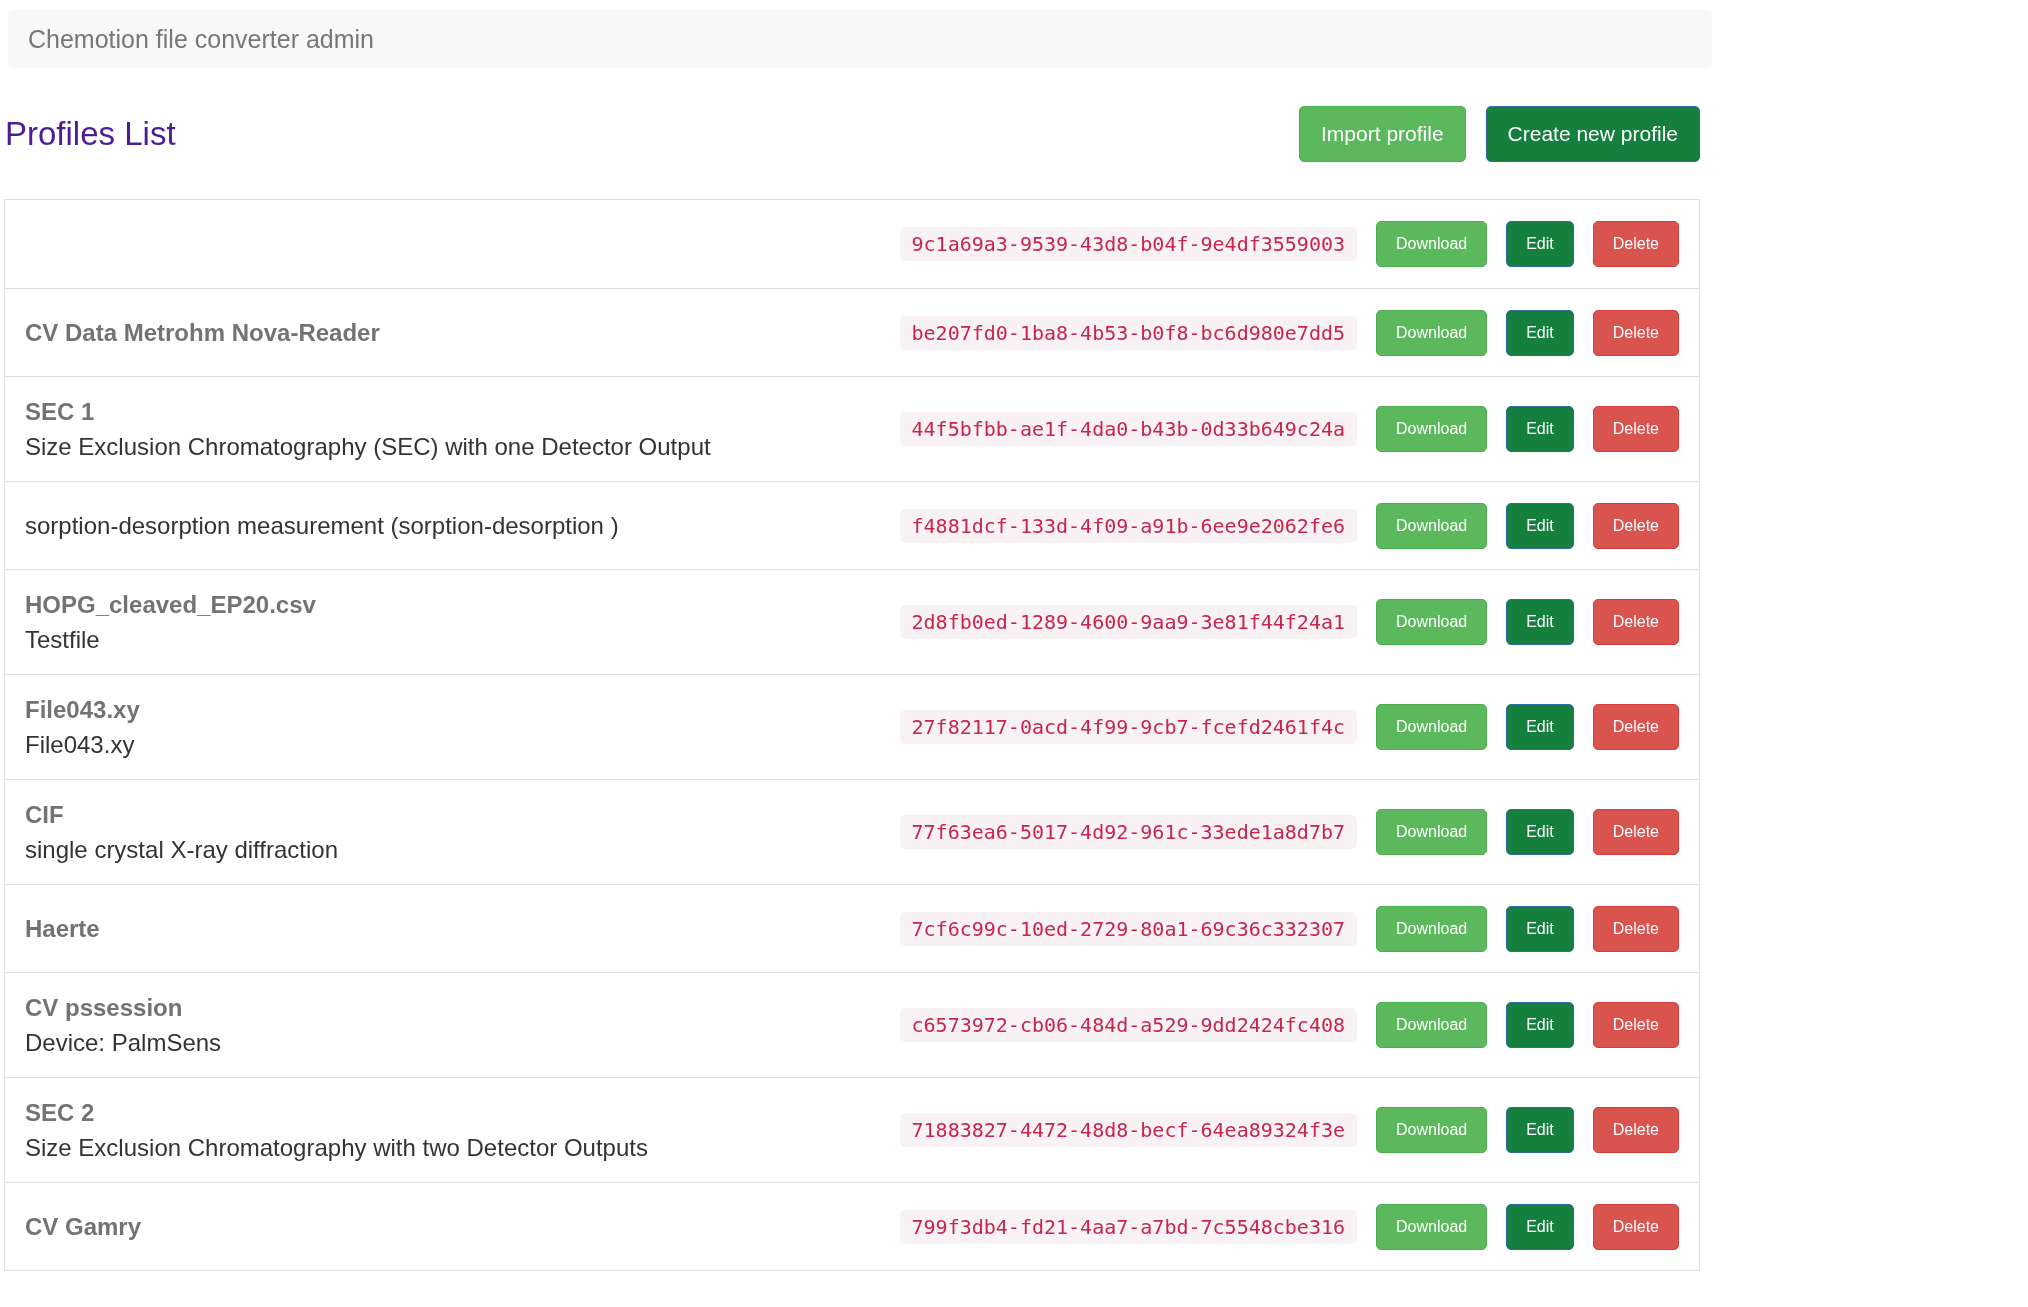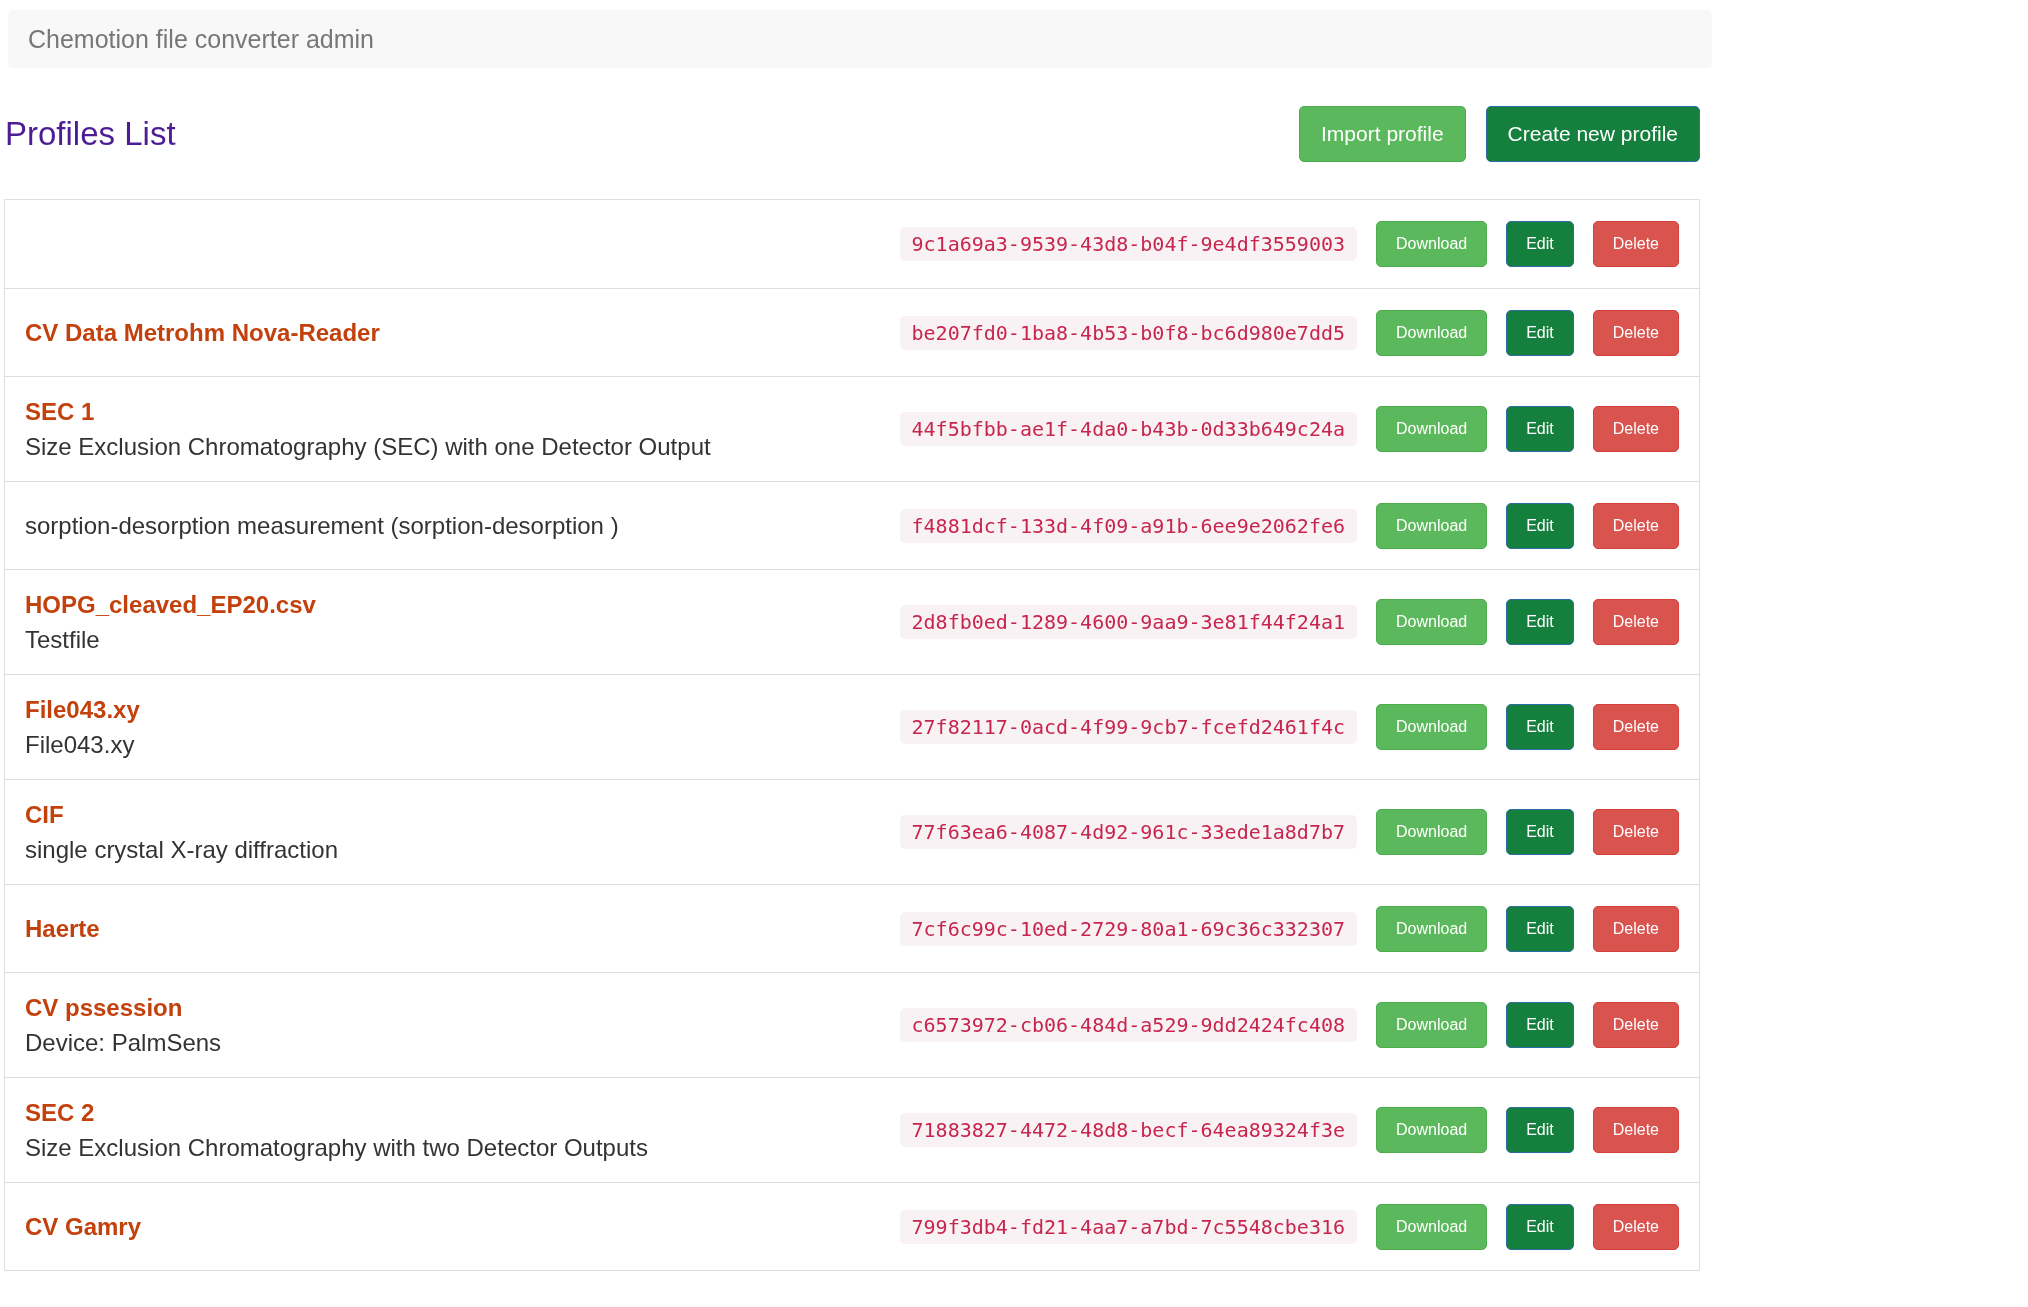--- a/index.html
+++ b/index.html
@@ -93,21 +93,21 @@
     border-top: 1px solid #ddd;
   }
   .profile-text {
     flex: 1 1 auto;
     min-width: 0;
     padding-right: 20px;
   }
   .profile-title {
     font-size: 24px;
     font-weight: bold;
-    color: #c2410c;
+    color: #737373;
     line-height: 35px;
   }
   .profile-desc {
     font-size: 24px;
     color: #333;
     line-height: 35px;
   }
   .profile-actions {
     display: flex;
     align-items: center;
@@ -218,21 +218,21 @@
       <button class="btn btn-sm btn-danger">Delete</button>
     </div>
   </div>
 
   <div class="profile-row">
     <div class="profile-text">
       <div class="profile-title">CIF</div>
       <div class="profile-desc">single crystal X-ray diffraction</div>
     </div>
     <div class="profile-actions">
-      <code class="profile-id">77f63ea6-4087-4d92-961c-33ede1a8d7b7</code>
+      <code class="profile-id">77f63ea6-5017-4d92-961c-33ede1a8d7b7</code>
       <button class="btn btn-sm btn-success">Download</button>
       <button class="btn btn-sm btn-primary">Edit</button>
       <button class="btn btn-sm btn-danger">Delete</button>
     </div>
   </div>
 
   <div class="profile-row">
     <div class="profile-text">
       <div class="profile-title">Haerte</div>
 

